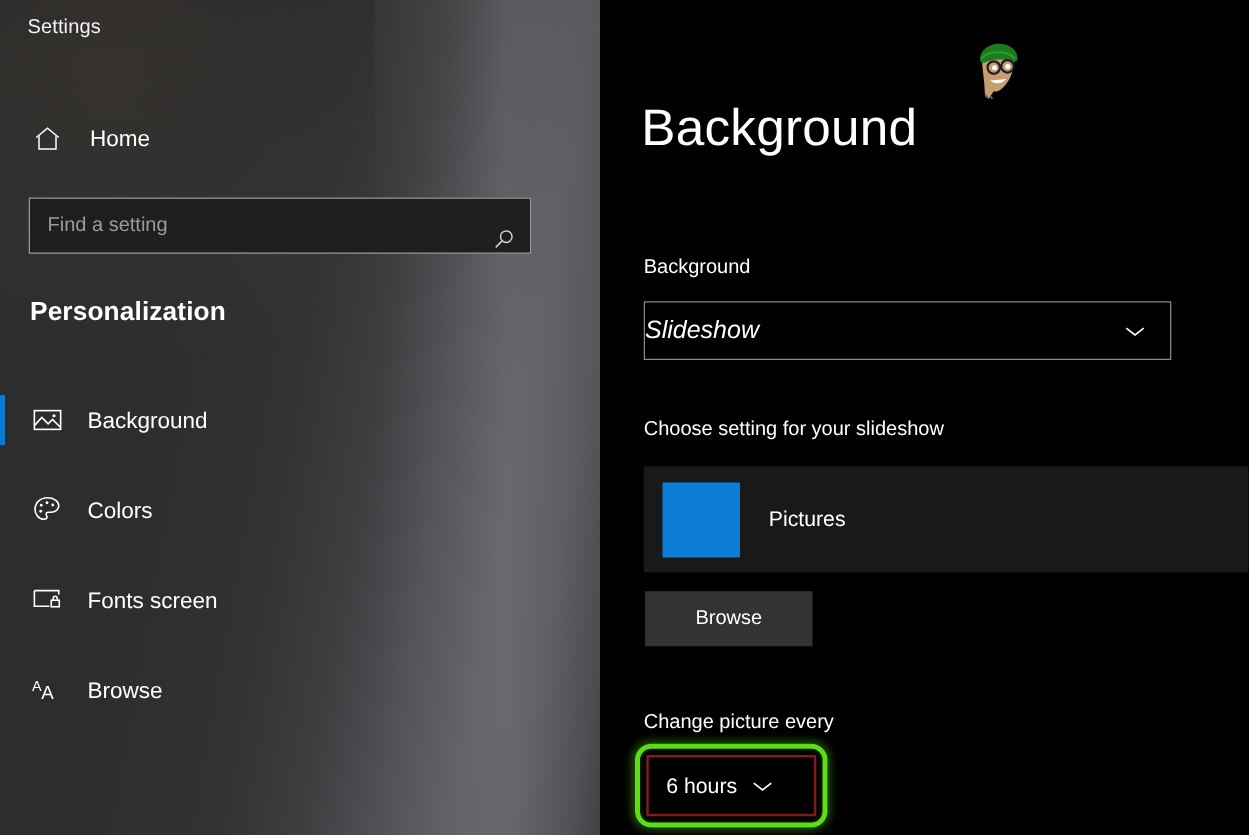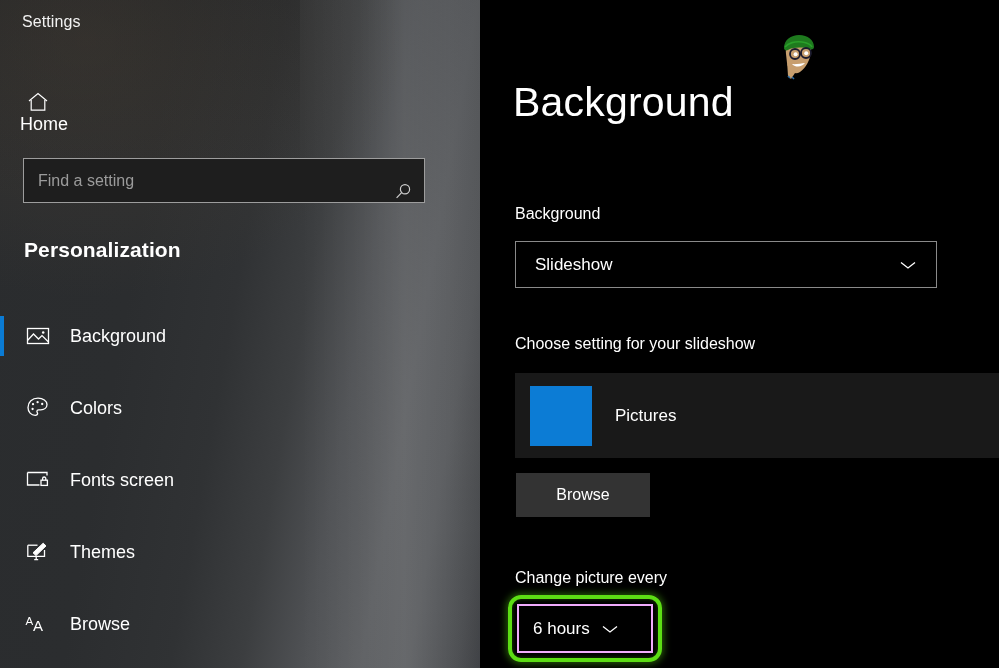--- a/index.html
+++ b/index.html
@@ -58,21 +58,21 @@
   }
   #settings-title {
     position:absolute; left:22px; top:13px;
     font-size:16px; color:#f2f2f2; letter-spacing:.1px;
   }
 
   
   #home-row {
     position:absolute; left:0; top:90px;
     width:480px; height:42px;
-    display:flex; align-items:flex-start;flex-direction:column;
+    display:flex; align-items:center;
   }
   #home-icon { margin-left:24px; width:28px; height:28px; display:flex; align-items:center; justify-content:center; }
   #home-label { margin-left:20px; font-size:18px; color:#fff; }
 
   
   #search-box {
     position:absolute; left:23px; top:158px;
     width:402px; height:45px;
     background:#1e1e1e;
     border:1px solid #9d9d9d;
@@ -145,21 +145,21 @@
   
   #background-select {
     position:absolute; left:35px; top:241px;
     width:422px; height:47px;
     background:#000;
     border:1px solid #8a8a8a;
     display:flex; align-items:center;
     cursor:pointer;
   }
   #background-select-value {
-    margin-left:19px; font-size:17px; color:#ffffff;
+    font-size:20px; color:#ffffff;font-style:italic;
   }
   #background-select-chevron {
     margin-left:auto; margin-right:18px;
     display:flex; align-items:center;
   }
 
   
   #album-panel {
     position:absolute; left:35px; top:373px;
     width:484px; height:85px;
@@ -192,21 +192,21 @@
     border:4px solid #5cdd14;
     border-radius:13px;
     box-shadow:0 0 7px 2px rgba(92,221,20,0.40),
                inset 0 0 4px 0 rgba(92,221,20,0.30);
     pointer-events:none;
   }
   #interval-select {
     position:absolute; left:37px; top:604px;
     width:136px; height:49px;
     background:#000;
-    border:2px solid #f0abfc;
+    border:2px solid #7f1d1d;
     display:flex; align-items:center;
     cursor:pointer;
   }
   #interval-select-value {
     margin-left:14px; font-size:17px; color:#ffffff;
   }
   #interval-select-chevron {
     margin-left:10px; display:flex; align-items:center;
   }
 </style>
@@ -278,32 +278,20 @@
         <span class="nav-icon">
           <svg width="26" height="26" viewBox="0 0 26 26" fill="none" stroke="#ffffff" stroke-width="1.3">
             <path d="M2.5 5.5 L22 5.5 L22 8.5 M2.5 5.5 L2.5 18 L14.5 18"></path>
             <rect x="16" y="13.2" width="6.4" height="5.2"></rect>
             <path d="M17.6 13.2 L17.6 11.6 A1.6 1.6 0 0 1 20.8 11.6 L20.8 13.2"></path>
           </svg>
         </span>
         <span class="nav-label">Fonts screen</span>
       </div>
 
-      <div class="nav-item">
-        <span class="nav-accent"></span>
-        <span class="nav-icon">
-          <svg width="26" height="26" viewBox="0 0 26 26" fill="none" stroke="#ffffff" stroke-width="1.3">
-            <path d="M2.8 6.2 L2.8 17.4 L19.5 17.4 L19.5 11"></path>
-            <path d="M2.8 6.2 L12.5 6.2"></path>
-            <path d="M9.2 20.6 L13.2 20.6 M11.2 17.4 L11.2 20.6"></path>
-            <path d="M8.0 13.8 L18.2 4.2 L21.0 6.9 L11.0 16.6 Z" fill="#ffffff" stroke="#ffffff" stroke-width="1"></path>
-          </svg>
-        </span>
-        <span class="nav-label">Themes</span>
-      </div>
 
       <div class="nav-item">
         <span class="nav-accent"></span>
         <span class="nav-icon">
           <svg width="26" height="26" viewBox="0 0 26 26">
             <text x="0.5" y="13.5" font-family="Liberation Sans, sans-serif" font-size="11.5" fill="#ffffff">A</text>
             <text x="8" y="20" font-family="Liberation Sans, sans-serif" font-size="15" fill="#ffffff">A</text>
           </svg>
         </span>
         <span class="nav-label">Browse</span>

